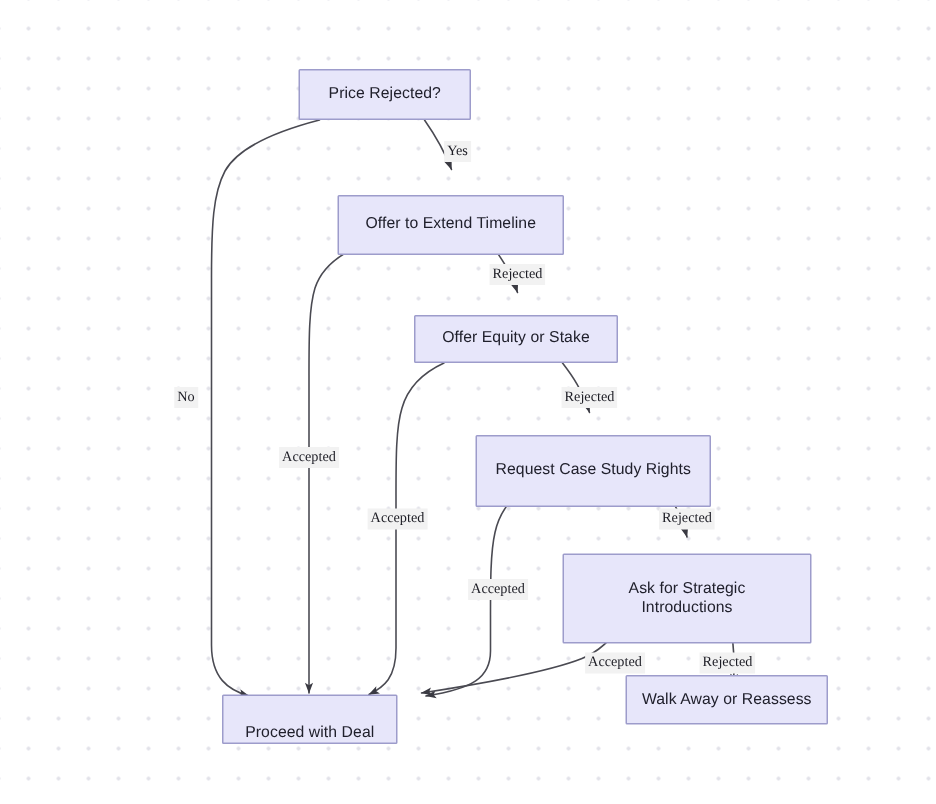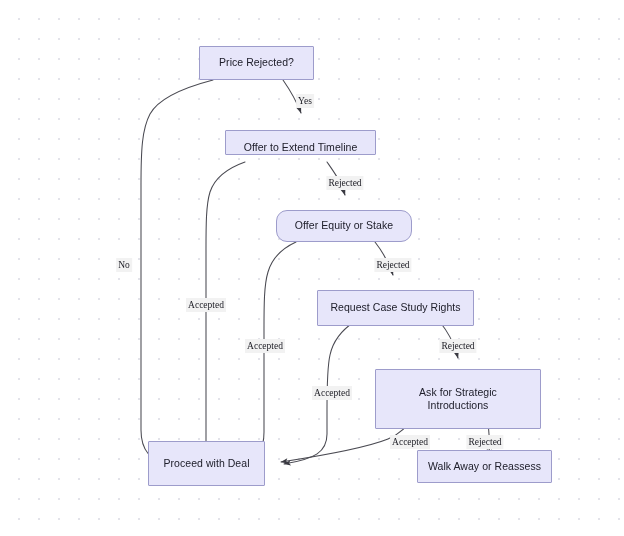--- a/index.html
+++ b/index.html
@@ -85,34 +85,34 @@
         <path d="M 354,322 C 342,330 333,341 330,355 C 327,368 327,388 327,410 L 327,434 C 327,452 315,459 284,464" marker-end="url(#arrowhead)" stroke="#4a4a52"></path>
         <path d="M 414,416 C 408,426 400,434 388,439 C 368,447 320,456 281,462" marker-end="url(#arrowhead)" stroke="#4a4a52"></path>
         <path d="M 487,416 C 489,428 490,440 489,456" marker-end="url(#arrowhead)" stroke="#4a4a52"></path>
       </g>
   </svg>
 
   <div id="node-layer">
       <div class="node" style="left: 199px; top: 46px; width: 115px; height: 34px; background: rgb(231, 230, 250); border-color: rgb(157, 156, 203); color: rgb(32, 32, 44);">
         <span class="node-label">Price Rejected?</span>
       </div>
-      <div class="node" style="left: 225px; top: 130px; width: 151px; height: 25px; background: rgb(231, 230, 250); border-color: rgb(157, 156, 203); color: rgb(32, 32, 44); align-items: flex-end;">
+      <div class="node" style="left: 225px; top: 130px; width: 151px; height: 40px; background: rgb(231, 230, 250); border-color: rgb(157, 156, 203); color: rgb(32, 32, 44);">
         <span class="node-label">Offer to Extend Timeline</span>
       </div>
-      <div class="node" style="left: 276px; top: 210px; width: 136px; height: 32px; background: rgb(231, 230, 250); border-color: rgb(157, 156, 203); color: rgb(32, 32, 44); border-radius: 11px;">
+      <div class="node" style="left: 276px; top: 210px; width: 136px; height: 32px; background: rgb(231, 230, 250); border-color: rgb(157, 156, 203); color: rgb(32, 32, 44);">
         <span class="node-label">Offer Equity or Stake</span>
       </div>
-      <div class="node" style="left: 317px; top: 290px; width: 157px; height: 36px; background: rgb(231, 230, 250); border-color: rgb(157, 156, 203); color: rgb(32, 32, 44);">
+      <div class="node" style="left: 317px; top: 290px; width: 157px; height: 48px; background: rgb(231, 230, 250); border-color: rgb(157, 156, 203); color: rgb(32, 32, 44);">
         <span class="node-label">Request Case Study Rights</span>
       </div>
       <div class="node" style="left: 375px; top: 369px; width: 166px; height: 60px; background: rgb(231, 230, 250); border-color: rgb(157, 156, 203); color: rgb(32, 32, 44);">
         <span class="node-label">Ask for Strategic
 Introductions</span>
       </div>
-      <div class="node" style="left: 148px; top: 441px; width: 117px; height: 45px; background: rgb(231, 230, 250); border-color: rgb(157, 156, 203); color: rgb(32, 32, 44);">
+      <div class="node" style="left: 148px; top: 463px; width: 117px; height: 33px; background: rgb(231, 230, 250); border-color: rgb(157, 156, 203); color: rgb(32, 32, 44); align-items: flex-end;">
         <span class="node-label">Proceed with Deal</span>
       </div>
       <div class="node" style="left: 417px; top: 450px; width: 135px; height: 33px; background: rgb(231, 230, 250); border-color: rgb(157, 156, 203); color: rgb(32, 32, 44);">
         <span class="node-label">Walk Away or Reassess</span>
       </div>
     </div>
   <div id="edge-label-layer">
       <div class="edge-label" style="left: 305px; top: 101px; background: rgb(242, 242, 242);">Yes</div>
       <div class="edge-label" style="left: 124px; top: 265px; background: rgb(242, 242, 242);">No</div>
       <div class="edge-label" style="left: 345px; top: 183px; background: rgb(242, 242, 242);">Rejected</div>

